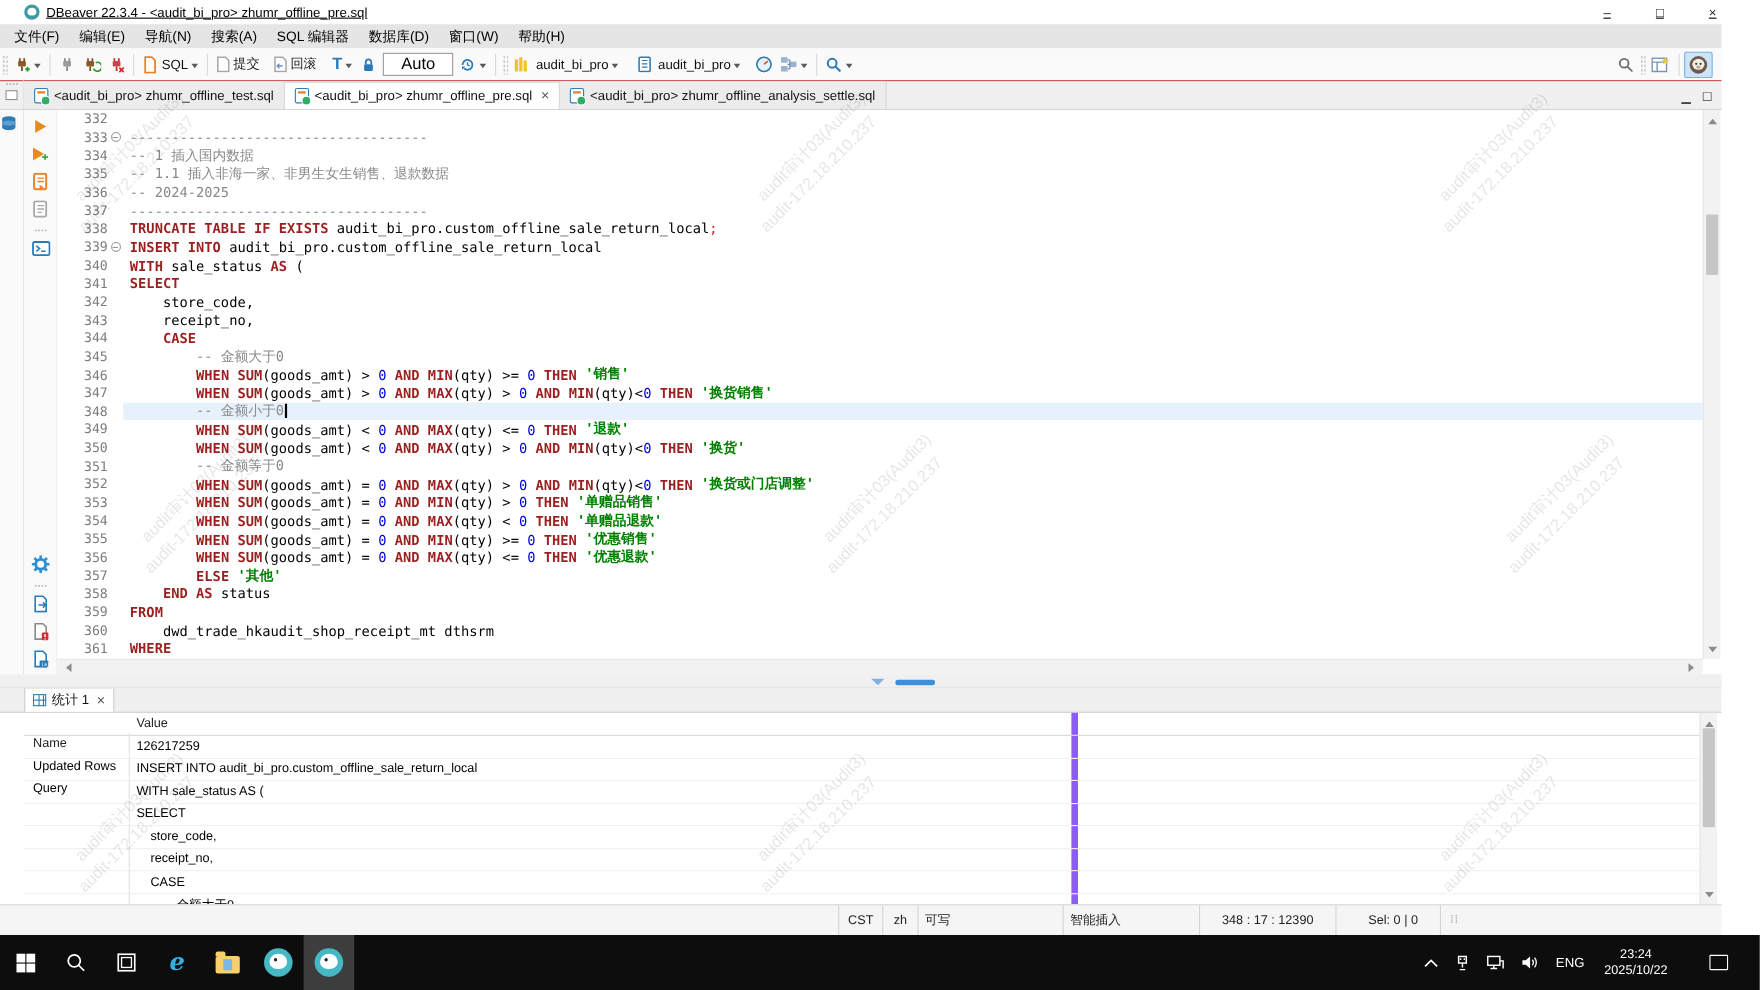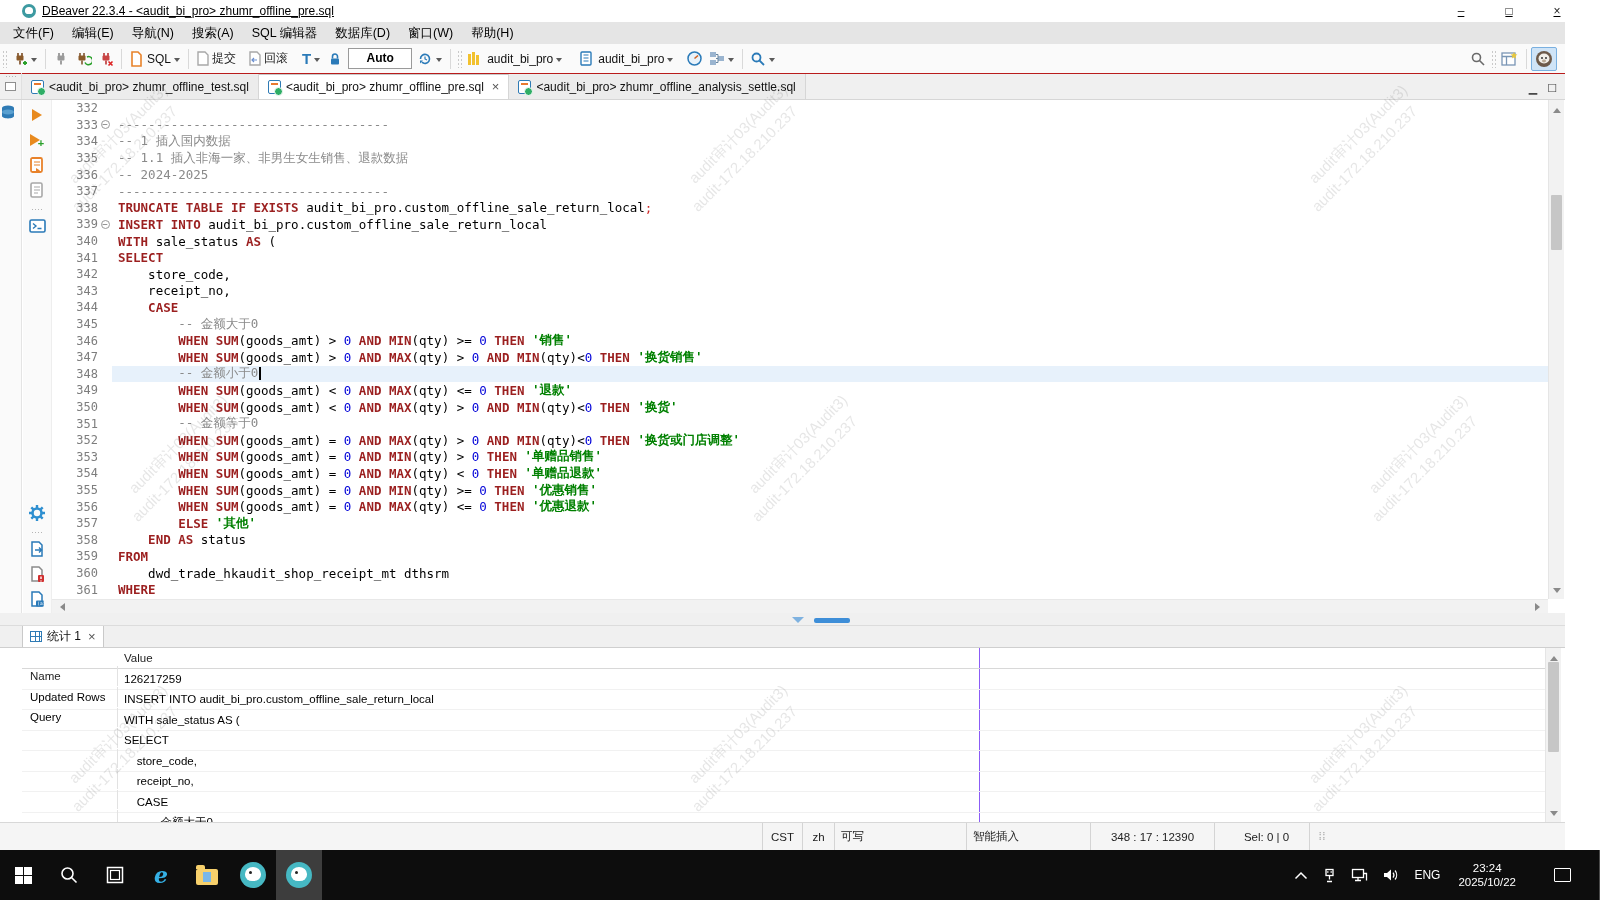--- a/index.html
+++ b/index.html
@@ -23,21 +23,21 @@
   
   #toolbar { position:absolute; left:0; top:44px; width:1565px; height:30px; background:#fafafa;
              border-bottom:1px solid #b91c1c; display:flex; align-items:center; font-size:12px; }
   .tsep { width:1px; height:20px; background:#d9d9d9; margin:0 4px; flex:none; }
   .tgrip { width:5px; height:18px; margin:0 2px; flex:none;
            background-image:radial-gradient(#c9c9c9 1px, transparent 1px); background-size:3px 4px; }
   .tbtn { display:flex; align-items:center; height:24px; padding:0 3px; flex:none; color:#111; }
   .drop { width:0; height:0; border:3.5px solid transparent; border-top:4.5px solid #5a5a5a;
           margin:5px 1px 0 3px; }
   .combo { width:64px; height:21px; border:1px solid #9a9a9a; background:#fff; text-align:center;
-           line-height:19px; font-size:12px; margin:0 2px;font-weight:bold; }
+           line-height:19px; font-size:15px; margin:0 2px; }
   svg.ic { display:block; }
   
   #tabbar { position:absolute; left:0; top:74px; width:1565px; height:26px; background:#f0f0f0;
             border-bottom:1px solid #d6d6d6; display:flex; align-items:flex-end; }
   .railtop { width:22px; height:26px; flex:none; border-right:1px solid #e0e0e0;
              display:flex; flex-direction:column; align-items:center; padding-top:2px; }
   .dots4 { width:12px; height:3px; background-image:radial-gradient(#b5b5b5 1px, transparent 1px);
            background-size:3px 3px; }
   .minipanelicon { width:11px; height:9px; border:1px solid #8f8f8f; margin-top:4px; background:#fff; }
   .tab { height:25px; display:flex; align-items:center; padding:0 9px; font-size:12px; color:#111;
@@ -108,21 +108,21 @@
               border:1px solid #2f7bb5; background:
               linear-gradient(#2f7bb5 0 0) 0 3.5px/12px 1px no-repeat,
               linear-gradient(#2f7bb5 0 0) 4px 0/1px 11px no-repeat,
               linear-gradient(#2f7bb5 0 0) 8px 0/1px 11px no-repeat, #fff; }
   .rtab .tabclose { margin-left:7px; }
   #results-table { position:absolute; left:22px; top:22px; width:1523px; bottom:0; font-size:11.5px; color:#000; }
   .rrow { display:flex; height:20.5px; align-items:center; border-bottom:1px solid #f1f1f1; }
   .rrow.head { height:21px; border-bottom:1px solid #d8d8d8; color:#222; }
   .rc1 { width:96px; padding-left:8px; border-right:1px solid #e2e2e2; height:100%;
          display:flex; align-items:center; flex:none;margin-top:36px; }
-  .rc2 { width:862px; padding-left:6px; border-right:1px solid #8b5cf6; height:100%;
+  .rc2 { width:862px; padding-left:6px; border-right:6px solid #8b5cf6; height:100%;
          display:flex; align-items:center; flex:none; white-space:pre; }
   #results .vscroll { right:4px; top:22px; bottom:0; }
   
   #statusbar { position:absolute; left:0; top:822px; width:1565px; height:28px; background:#f5f5f5;
                border-top:1px solid #d8d8d8; display:flex; align-items:stretch; font-size:11.5px; color:#222; }
   .sseg { border-left:1px solid #d4d4d4; display:flex; align-items:center; justify-content:center;
           padding:0 6px; flex:none; }
   .shandle { border-left:1px solid #d4d4d4; width:26px; display:flex; align-items:center;
              justify-content:center; color:#9a9a9a; font-size:10px; letter-spacing:1px; }
   

